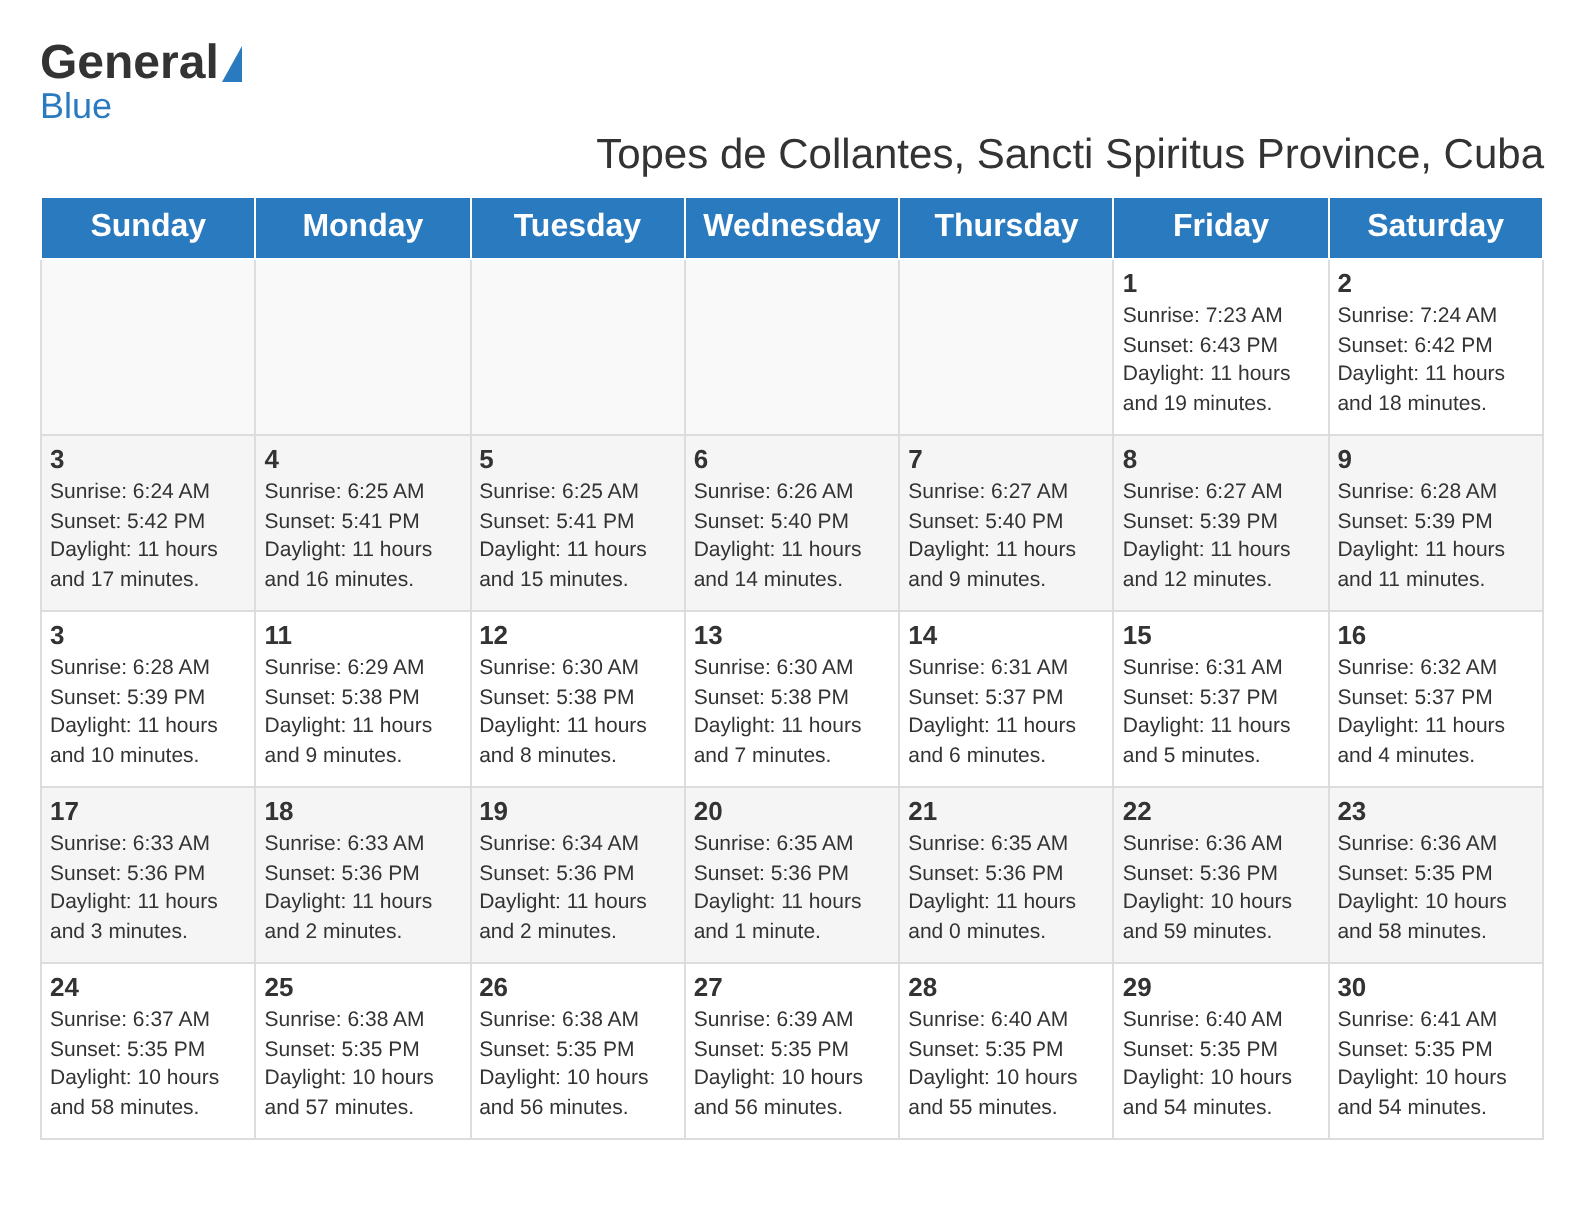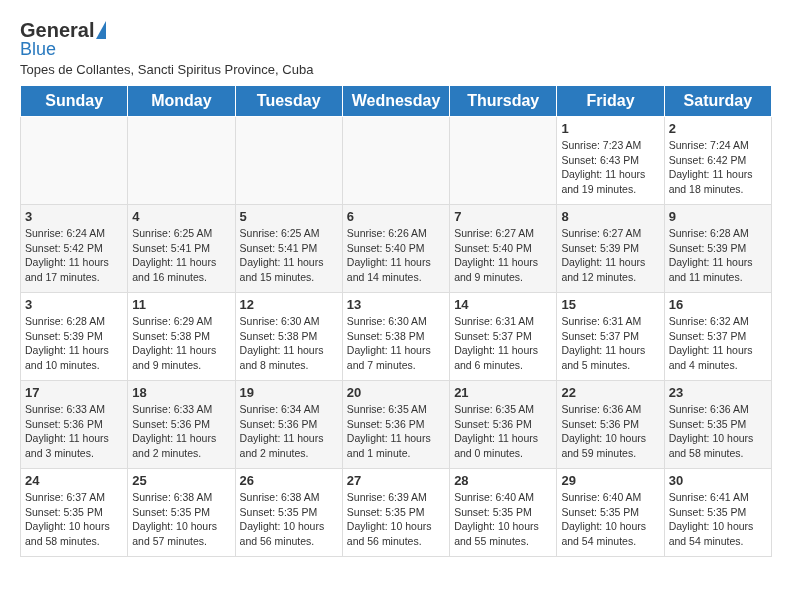--- a/index.html
+++ b/index.html
@@ -16,21 +16,21 @@
       justify-content: space-between;
       margin-bottom: 4px;
     }
     .logo {
       display: flex;
       flex-direction: column;
       align-items: flex-start;
       margin-top: 4px;
     }
     .logo-general {
-      font-size: 20px;
+      font-size: 24px;
       font-weight: bold;
       color: #333;
       line-height: 1;
     }
     .logo-blue {
       font-size: 18px;
       font-weight: normal;
       color: #2a7abf;
       line-height: 1;
     }
@@ -47,22 +47,22 @@
       display: flex;
       align-items: center;
     }
     .month-title {
       font-size: 36px;
       font-weight: bold;
       color: #333;
       text-align: right;
     }
     .subtitle {
-      text-align: left;
-      font-size: 13px;
+      text-align: right;
+      font-size: 21px;
       color: #333;
       margin-bottom: 8px;
     }
     table {
       width: 100%;
       border-collapse: collapse;
       table-layout: fixed;
     }
     thead tr th {
       background: #2a7abf;

